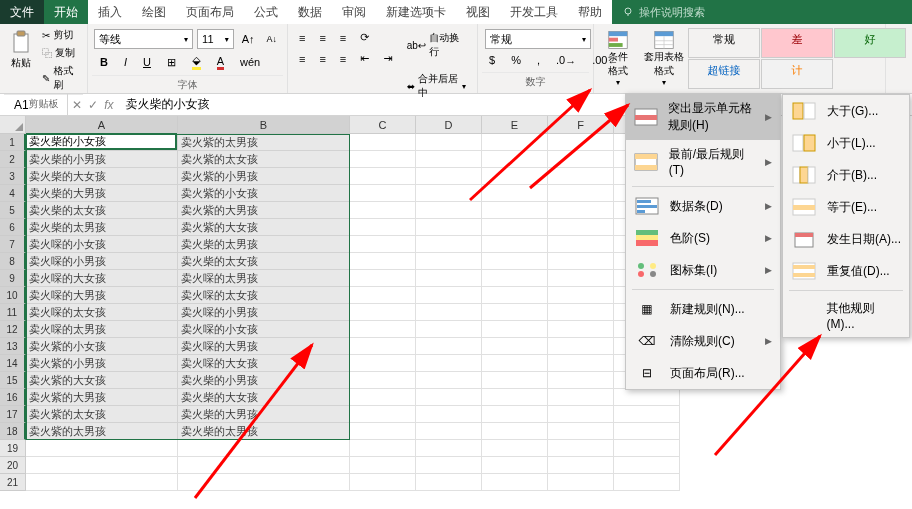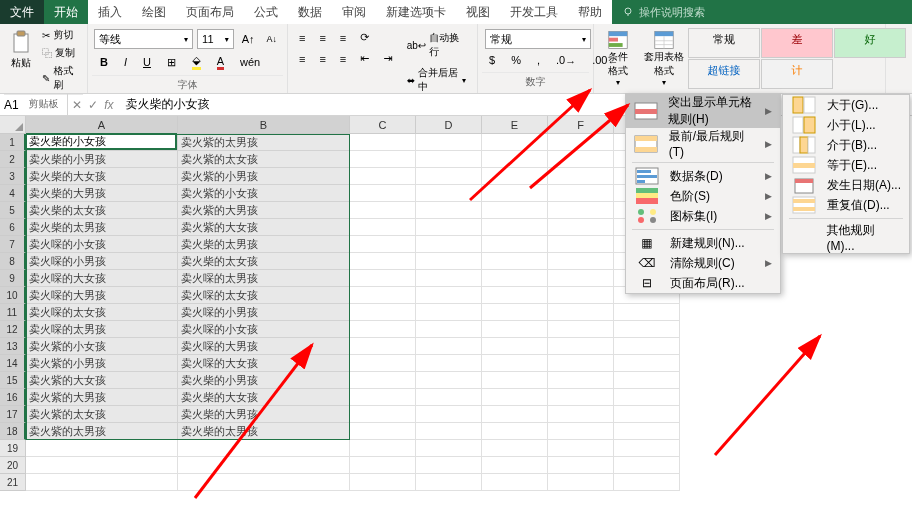--- a/index.html
+++ b/index.html
@@ -15,41 +15,41 @@
 .ribbon { display: flex; background: #f3f2f1; height: 70px; border-bottom: 1px solid #d4d4d4; font-size: 11px; }
 .ribbon-group { display: flex; flex-direction: column; border-right: 1px solid #e1e1e1; padding: 2px 4px; }
 .ribbon-group-label { text-align: center; font-size: 10px; color: #666; padding: 2px 0; border-top: 1px solid #e8e8e8; margin-top: auto; }
 .ribbon-row { display: flex; align-items: center; gap: 4px; }
 .ribbon-btn { padding: 2px 4px; display: flex; align-items: center; gap: 3px; cursor: pointer; }
 .big-btn { display: flex; flex-direction: column; align-items: center; padding: 4px 6px; cursor: pointer; font-size: 10px; text-align: center; }
 .font-select { border: 1px solid #ababab; background: #fff; padding: 1px 4px; font-size: 11px; height: 20px; display: flex; align-items: center; }
 .style-cell { border: 1px solid #ccc; padding: 3px 12px; font-size: 11px; width: 72px; text-align: center; }
 
 .formula-bar { display: flex; align-items: center; height: 22px; border-bottom: 1px solid #d4d4d4; background: #fff; font-size: 12px; }
-.name-box { width: 68px; border-right: 1px solid #d4d4d4; padding: 0 4px; height: 100%; display: flex; align-items: center; }
+.name-box { width: 68px; border-right: 1px solid #d4d4d4; padding: 0 14px; height: 100%; display: flex; align-items: center; }
 .fb-btns { display: flex; padding: 0 4px; gap: 6px; color: #888; }
 .fb-val { padding: 0 8px; flex: 1; }
 
 .sheet { display: flex; height: calc(100% - 116px); }
 .corner { width: 26px; height: 18px; background: #e8e8e8; border-right: 1px solid #ccc; border-bottom: 1px solid #ccc; position: relative; }
 .corner::after { content: ''; position: absolute; right: 2px; bottom: 2px; width: 0; height: 0; border-style: solid; border-width: 0 0 8px 8px; border-color: transparent transparent #999 transparent; }
 .col-headers { display: flex; height: 18px; }
 .col-h { background: #e8e8e8; border-right: 1px solid #ccc; border-bottom: 1px solid #ccc; text-align: center; font-size: 11px; color: #333; display: flex; align-items: center; justify-content: center; }
 .col-h.sel { background: #d2d2d2; }
 .row-headers { display: flex; flex-direction: column; }
 .row-h { width: 26px; height: 17px; background: #e8e8e8; border-right: 1px solid #ccc; border-bottom: 1px solid #ccc; text-align: center; font-size: 10px; color: #333; display: flex; align-items: center; justify-content: center; }
 .row-h.sel { background: #d2d2d2; border-right: 2px solid #217346; }
 .grid { position: relative; }
 .grid-row { display: flex; height: 17px; }
 .cell { border-right: 1px solid #e0e0e0; border-bottom: 1px solid #e0e0e0; font-size: 11px; padding: 0 3px; overflow: hidden; white-space: nowrap; display: flex; align-items: center; }
 .selection { position: absolute; background: rgba(180,180,180,0.3); border: 1px solid #217346; pointer-events: none; }
 .active-cell { position: absolute; background: #fff; border: 2px solid #217346; pointer-events: none; font-size: 11px; padding: 0 2px; display: flex; align-items: center; }
 
 .dropdown-menu { position: absolute; background: #f3f2f1; border: 1px solid #c6c6c6; box-shadow: 2px 2px 6px rgba(0,0,0,0.25); font-size: 12px; z-index: 100; }
-.dropdown-item { display: flex; align-items: center; padding: 0 8px; gap: 10px; cursor: pointer; }
+.dropdown-item { display: flex; align-items: center; padding: 6px 8px; gap: 10px; cursor: pointer; }
 .dropdown-item:hover, .dropdown-item.hover { background: #c5c5c5; }
 .dropdown-item .arrow { margin-left: auto; font-size: 9px; color: #666; }
 .dropdown-sep { height: 1px; background: #d4d4d4; margin: 3px 6px; }
 .dd-icon { width: 26px; height: 20px; display: flex; align-items: center; justify-content: center; }
 
 .arrow-annot { position: absolute; pointer-events: none; z-index: 200; }
 
 .cf-icon { width: 28px; height: 26px; }
 </style>
 </head>
@@ -153,21 +153,21 @@
           <span class="ribbon-btn">⟳</span>
         </div>
         <div class="ribbon-row" style="gap:6px">
           <span class="ribbon-btn">≡</span>
           <span class="ribbon-btn">≡</span>
           <span class="ribbon-btn">≡</span>
           <span class="ribbon-btn">⇤</span>
           <span class="ribbon-btn">⇥</span>
         </div>
       </div>
-      <div style="display:flex;flex-direction:column;gap:3px;font-size:10px">
+      <div style="display:flex;flex-direction:column;gap:9px;font-size:10px">
         <div class="ribbon-btn">
             <span>ab↩</span>
             <span>自动换行</span>
           </div>
         <div class="ribbon-btn">
             <span>⬌</span>
             <span>合并后居中</span>
             <span style="font-size:8px">▾</span>
           </div>
       </div>

